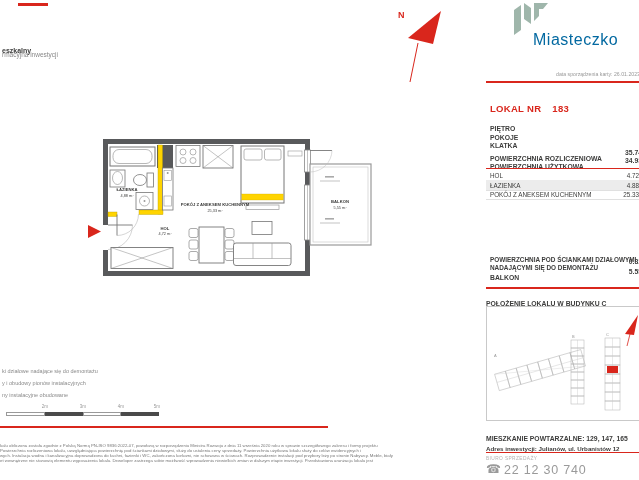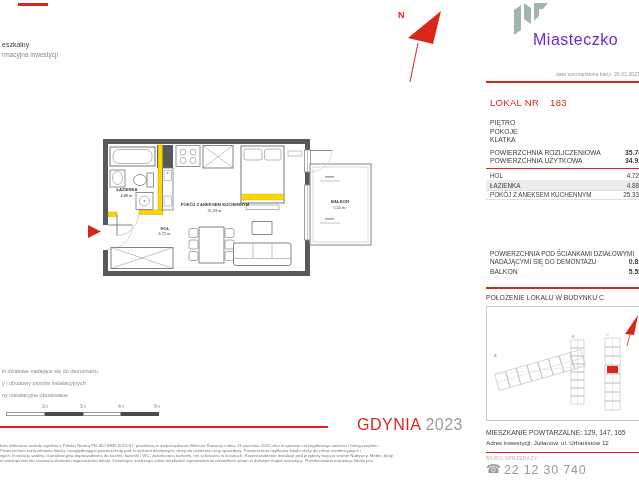--- a/index.html
+++ b/index.html
@@ -1,21 +1,21 @@
 <!DOCTYPE html>
 <html><head>
 <meta charset="utf-8">
 <style>
   html,body{margin:0;padding:0;background:#fff;}
   #page{position:relative;width:639px;height:480px;overflow:hidden;background:#fff;
         font-family:"Liberation Sans",sans-serif;color:#3c3c3b;}
   .abs{position:absolute;}
   .red{color:#d9261c;}
   .redline{position:absolute;background:#d9261c;}
-  .b{font-weight:normal;}
+  .b{font-weight:bold;margin-top:6px;}
   .row{position:absolute;left:486px;width:159px;height:9.5px;border-bottom:0.5px solid #e0e0e0;}
   .row .lbl{position:absolute;left:4px;top:1.5px;font-size:6.3px;}
   .row .val{position:absolute;right:6px;top:1.5px;font-size:6.3px;}
   .sumv{position:absolute;right:-3px;font-size:6.8px;font-weight:bold;}
   svg text{font-family:"Liberation Sans",sans-serif;}
 </style>
 </head>
 <body>
 
 <div id="page">
@@ -28,21 +28,21 @@
     <text x="5" y="16" font-size="9" font-weight="bold" fill="#d9261c">N</text>
     <polygon points="15,36 48,9 40,42" fill="#d9261c"></polygon>
     <line x1="25" y1="41" x2="17" y2="80" stroke="#d9261c" stroke-width="1"></line>
   </svg>
 
   <svg class="abs" style="left:506px;top:2px;" width="60" height="36" viewBox="0 0 60 36">
     <polygon points="8,8 15,3 15,28 8,33" fill="#9fb6ab"></polygon>
     <polygon points="18,1 25,6 25,22 18,17" fill="#9fb6ab"></polygon>
     <polygon points="28,1 42,1 37,7 33,7 33,14 28,19" fill="#9fb6ab"></polygon>
   </svg>
-  <div class="abs" style="left:533px;top:31px;font-size:16px;letter-spacing:0.5px;color:#6d28d9;">Miasteczko</div>
+  <div class="abs" style="left:533px;top:31px;font-size:16px;letter-spacing:0.5px;color:#0369a1;">Miasteczko</div>
   <div class="abs" style="left:556px;top:71px;font-size:5.2px;color:#999;white-space:nowrap;">data sporządzenia karty: 26.01.2023</div>
   <div class="redline" style="left:486px;top:81px;width:160px;height:2px;"></div>
 
   <div class="abs b red" style="left:490px;top:97px;font-size:9.5px;letter-spacing:0.3px;">
     <span>LOKAL NR</span><span style="margin-left:11px;">183</span>
   </div>
   <div class="abs b" style="left:490px;top:119px;font-size:6.8px;">PIĘTRO</div>
   <div class="abs b" style="left:490px;top:127.5px;font-size:6.8px;">POKOJE</div>
   <div class="abs b" style="left:490px;top:136px;font-size:6.8px;">KLATKA</div>
 
@@ -259,24 +259,20 @@
   <div class="abs" style="left:36px;top:404px;width:18px;text-align:center;font-size:4.5px;color:#999;">2m</div>
   <div class="abs" style="left:74px;top:404px;width:18px;text-align:center;font-size:4.5px;color:#999;">3m</div>
   <div class="abs" style="left:112px;top:404px;width:18px;text-align:center;font-size:4.5px;color:#999;">4m</div>
   <div class="abs" style="left:148px;top:404px;width:18px;text-align:center;font-size:4.5px;color:#999;">5m</div>
   <div class="abs" style="left:6px;top:412px;width:39px;height:4px;border:0.5px solid #999;box-sizing:border-box;background:#fff;"></div>
   <div class="abs" style="left:45px;top:412px;width:38px;height:4px;background:#4a4a4a;"></div>
   <div class="abs" style="left:83px;top:412px;width:38px;height:4px;border:0.5px solid #999;box-sizing:border-box;background:#fff;"></div>
   <div class="abs" style="left:121px;top:412px;width:38px;height:4px;background:#4a4a4a;"></div>
 
   <div class="redline" style="left:0;top:426px;width:328px;height:1.5px;"></div>
-  <div class="abs b" style="left:357px;top:416px;font-size:16px;letter-spacing:0.5px;">
-    <span class="red">GDYNIA</span>
-    <span style="color:#9b9b9b;">2023</span>
-  </div>
 
   <div class="abs" style="left:0;top:443px;width:434px;font-size:4.3px;line-height:5px;color:#777;text-align:justify;">
     <div>kalu obliczona została zgodnie z Polską Normą PN-ISO 9836:2022-07, powołaną w rozporządzeniu Ministra Rozwoju z dnia 11 września 2020 roku  w sprawie szczegółowego zakresu i formy projektu</div>
     <div>Powierzchnia rozliczeniowa lokalu, uwzględniająca powierzchnię pod ściankami działowymi, służy do ustalenia ceny sprzedaży. Powierzchnia  użytkowa lokalu służy do celów ewidencyjnych i</div>
     <div>wych. Instalacja wodna i kanalizacyjna doprowadzona do kuchni, łazienki i WC, zakończona korkami, nie schowana w ścianach. Rozprowadzenie instalacji pod przybory leży po stronie Nabywcy. Meble, biały</div>
     <div>et wewnętrzne nie stanowią elementu wyposażenia lokalu. Deweloper zastrzega sobie możliwość wprowadzenia niewielkich zmian w dalszym etapie inwestycji. Przedstawiona aranżacja lokalu jest</div>
   </div>
 
 </div>
 

